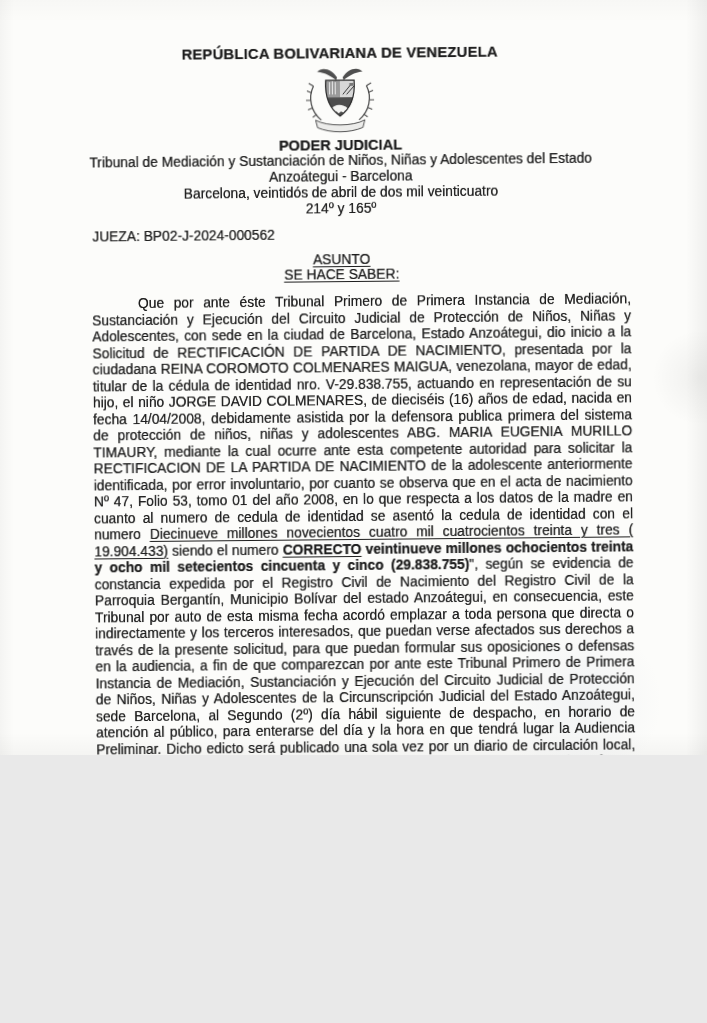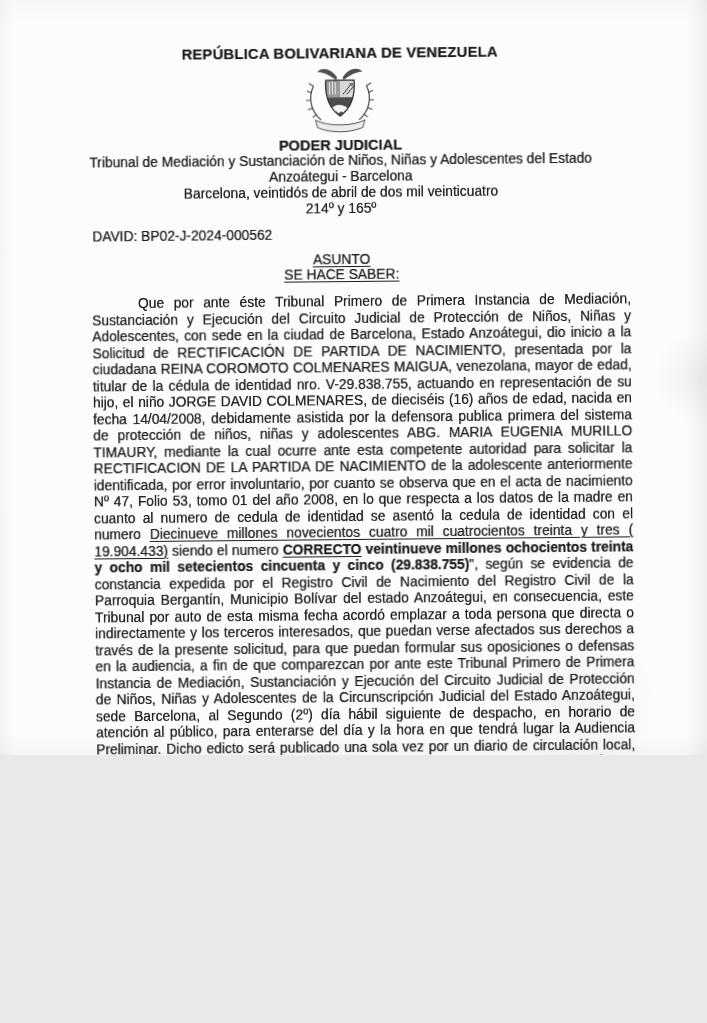--- a/index.html
+++ b/index.html
@@ -75,21 +75,21 @@
 
         <path d="M14,58 C26,65 54,65 66,58 L64,66 C50,72 30,72 16,66 Z" fill="#ececea" stroke="#4a4a4a" stroke-width="1"></path>
       </svg>
       <div class="inst">PODER JUDICIAL</div>
       <div>Tribunal de Mediación y Sustanciación de Niños, Niñas y Adolescentes del Estado</div>
       <div>Anzoátegui - Barcelona</div>
       <div>Barcelona, veintidós de abril de dos mil veinticuatro</div>
       <div>214º y 165º</div>
     </div>
 
-    <div class="asunto"><span>DAVID:</span> <span>BP02-J-2024-000562</span></div>
+    <div class="asunto"><span>JUEZA:</span> <span>BP02-J-2024-000562</span></div>
 
     <div class="edict-head">
       <div><span class="u">ASUNTO</span></div>
       <div><span class="u">SE HACE SABER:</span></div>
     </div>
 
     <p class="bodypar"><span>Que por ante éste Tribunal Primero de Primera Instancia de Mediación, Sustanciación y Ejecución del Circuito Judicial de Protección de Niños, Niñas y Adolescentes, con sede en la ciudad de Barcelona, Estado Anzoátegui, dio inicio a la Solicitud de RECTIFICACIÓN DE PARTIDA DE NACIMIENTO, presentada por la ciudadana REINA COROMOTO COLMENARES MAIGUA, venezolana, mayor de edad, titular de la cédula de identidad nro. V-29.838.755, actuando en representación de su hijo, el niño JORGE DAVID COLMENARES, de dieciséis (16) años de edad, nacida en fecha 14/04/2008, debidamente asistida por la defensora publica primera del sistema de protección de niños, niñas y adolescentes ABG. MARIA EUGENIA MURILLO TIMAURY, mediante la cual ocurre ante esta competente autoridad para solicitar la RECTIFICACION DE LA PARTIDA DE NACIMIENTO de la adolescente anteriormente identificada, por error involuntario, por cuanto se observa que en el acta de nacimiento Nº 47, Folio 53, tomo 01 del año 2008, en lo que respecta a los datos de la madre en cuanto al numero de cedula de identidad se asentó la cedula de identidad con el numero </span><span class="u">Diecinueve millones novecientos cuatro mil cuatrocientos treinta y tres ( 19.904.433)</span><span> siendo el numero </span><span class="b u">CORRECTO</span><span class="b"> veintinueve millones ochocientos treinta y ocho mil setecientos cincuenta y cinco (29.838.755)</span><span>", según se evidencia de constancia expedida por el Registro Civil de Nacimiento del Registro Civil de la Parroquia Bergantín, Municipio Bolívar del estado Anzoátegui, en consecuencia, este Tribunal por auto de esta misma fecha acordó emplazar a toda persona que directa o indirectamente y los terceros interesados, que puedan verse afectados sus derechos a través de la presente solicitud, para que puedan formular sus oposiciones o defensas en la audiencia, a fin de que comparezcan por ante este Tribunal Primero de Primera Instancia de Mediación, Sustanciación y Ejecución del Circuito Judicial de Protección de Niños, Niñas y Adolescentes de la Circunscripción Judicial del Estado Anzoátegui, sede Barcelona, al Segundo (2º) día hábil siguiente de despacho, en horario de atención al público, para enterarse del día y la hora en que tendrá lugar la Audiencia Preliminar. Dicho edicto será publicado una sola vez por un diario de circulación local, cuyo lapso comenzará a computarse a que conste la certificación que a los efectos haga el Secretario o Secretaria del Tribunal, y de que consten las formalidades exigidas en el artículo 461, Ibidem, como la consignación de la publicación, todo ello para dar cumplimiento a lo establecido en el artículo 511 y siguientes de la referida ley especial, que refiere al procedimiento de jurisdicción voluntaria. Se advierte a las partes que de conformidad con el citado artículo 461, ejusdem, si no comparecen se le designará un defensor de oficio, con quien se entenderá la notificación y los demás actos del proceso. Bastará con una sola publicación. Cúmplase con lo ordenado.</span></p>
 
     <div class="sigline" id="judge-title">LA JUEZA PROVISORIA</div>
     <div class="sigline" id="judge-name">ABG. JULIMAR LUCIANI MOSQUEDA</div>

